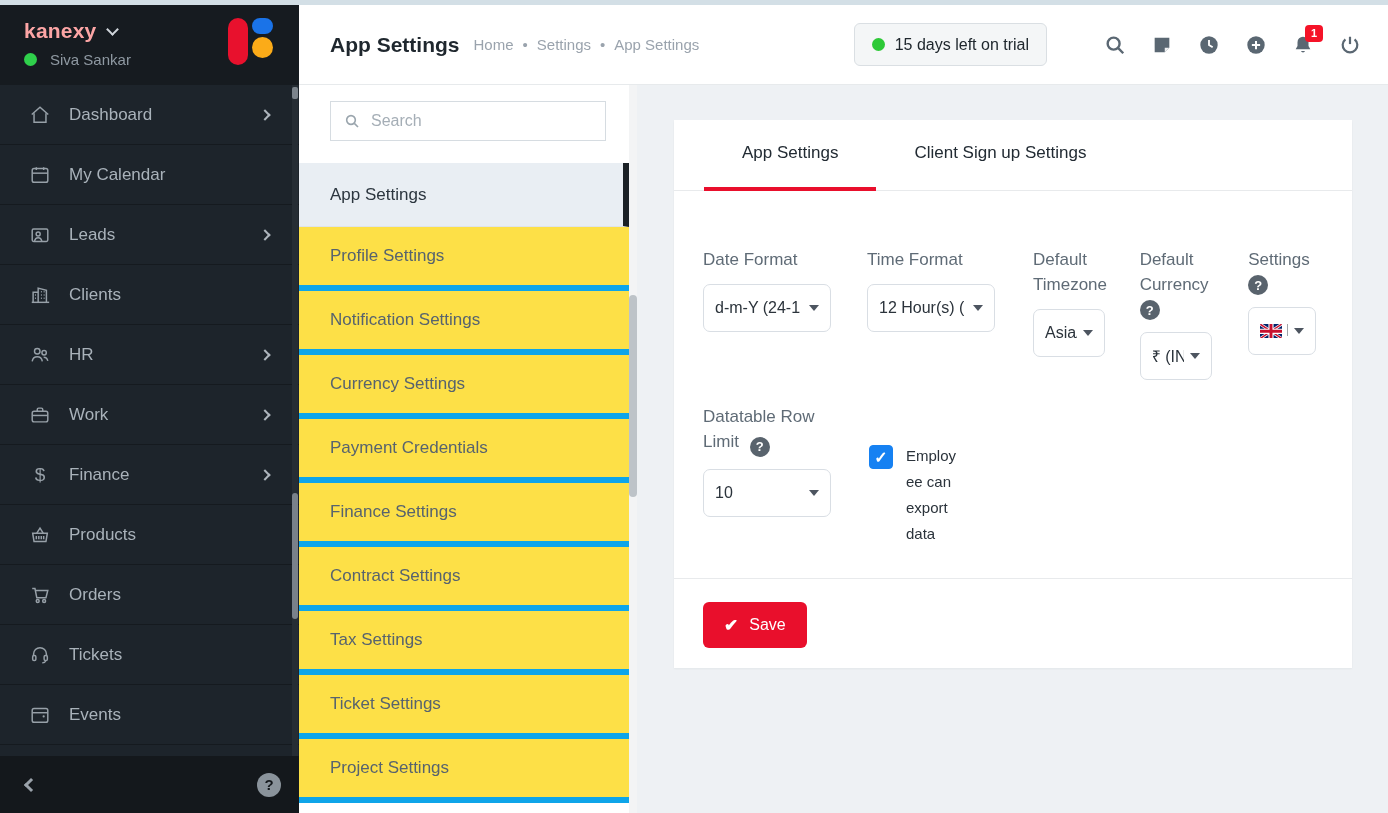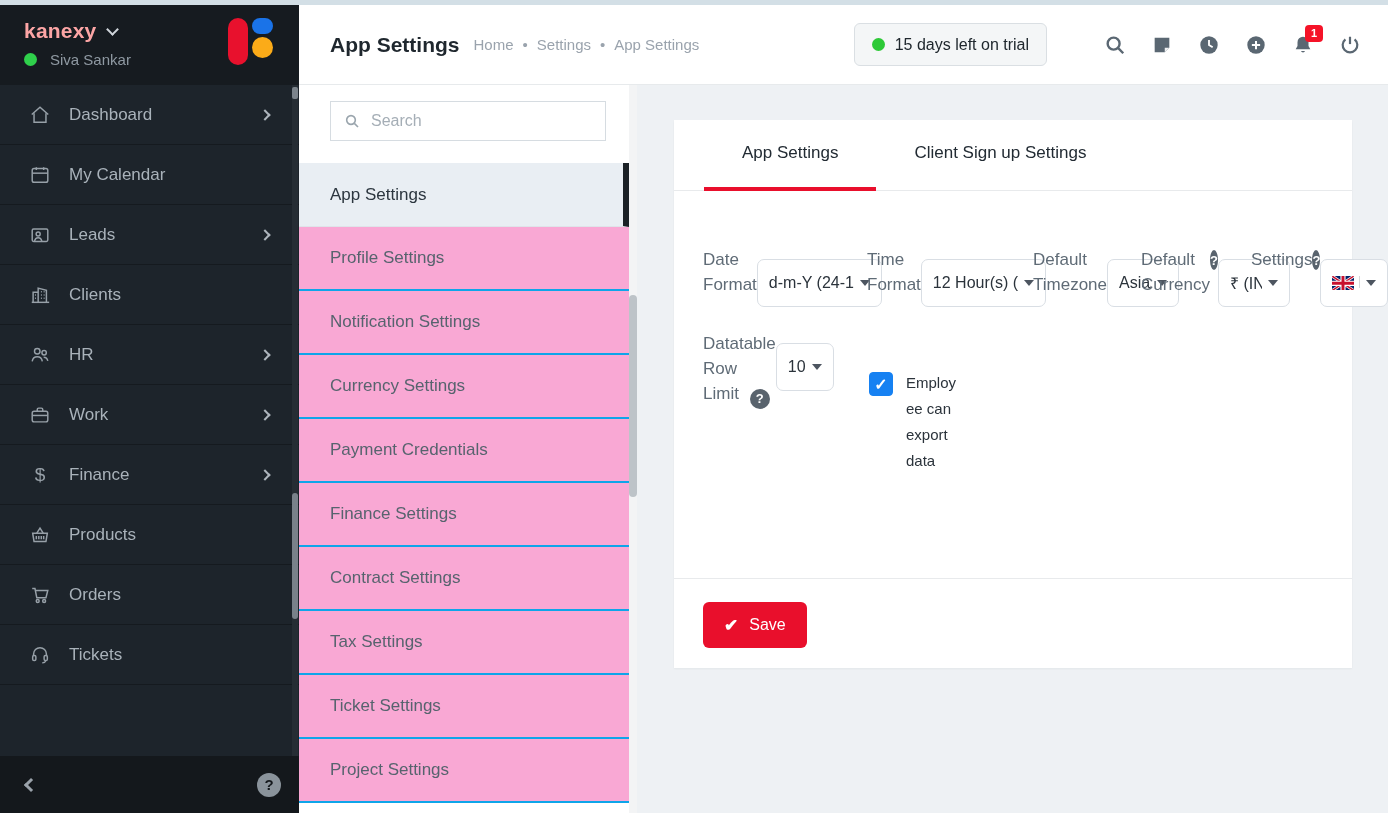--- a/index.html
+++ b/index.html
@@ -58,37 +58,37 @@
 
   .right-body { flex:1; display:flex; min-height:0; }
 
   
   .settings-panel { width:338px; background:#fff; position:relative; flex:none; }
   .search-wrap { margin:16px 31px 0 31px; height:40px; border:1px solid #d6dce1; border-radius:0; display:flex; align-items:center; padding:0 13px; gap:11px; }
   .search-wrap svg { width:16px; height:16px; color:#9aa5ad; flex:none; }
   .search-input { border:none; outline:none; font-size:16px; color:#3a444d; width:100%; font-family:"Liberation Sans",sans-serif; }
   .search-input::placeholder { color:#a5aeb6; }
   .settings-menu { margin-top:22px; margin-right:8px; }
-  .s-item { height:64px; display:flex; align-items:center; padding-left:31px; font-size:17px; color:#57636e; border-bottom:2px solid #0ea5e9; cursor:pointer; background:#f9a8d4; }
+  .s-item { height:64px; display:flex; align-items:center; padding-left:31px; font-size:17px; color:#57636e; border-bottom:6px solid #0ea5e9; cursor:pointer; background:#fde047; }
   .s-item.active { background:#e9eef3; color:#2c363f; border-right:6px solid #1b2126; border-bottom:1px solid #dfe4e9; }
   .panel-scroll-track { position:absolute; right:0; top:0; bottom:0; width:8px; background:#f3f4f5; }
   .panel-scroll-thumb { position:absolute; right:0; top:210px; width:8px; height:202px; background:#bdc3c8; border-radius:4px; }
 
   
   .content { flex:1; background:#eef1f4; padding:35px 36px 0 37px; min-width:0; }
   .card { background:#fff; width:678px; box-shadow:0 1px 2px rgba(20,30,40,.05); }
 
   .tabs { display:flex; padding-left:30px; border-bottom:1px solid #e8eaec; }
   .tab { padding:0 38px; height:70px; line-height:66px; font-size:17px; color:#222b33; cursor:pointer; position:relative; }
   .tab.active::after { content:""; position:absolute; left:0; right:0; bottom:-1px; height:4px; background:#e90f2c; }
 
   .form { padding:56px 29px 0 29px; height:387px; }
   .form-row1 { display:flex; align-items:flex-start; }
   .f-label { font-size:17px; color:#5f6b76; line-height:25px; }
-  .fld { display:flex; flex-direction:row; }
+  .fld { display:flex; flex-direction:column; }
   .c1 { width:128px; margin-right:36px; }
   .c2 { width:128px; margin-right:38px; }
   .c3 { width:84px; margin-right:24px; }
   .c4 { width:84px; margin-right:26px; }
   .c5 { width:76px; }
   .help-icon { width:20px; height:20px; border-radius:50%; background:#59636d; color:#fff; font-size:13px; font-weight:bold; display:flex; align-items:center; justify-content:center; margin-top:3px; }
   .help-inline { display:inline-flex; vertical-align:-4px; margin-left:6px; margin-top:0; }
   .select { border:1px solid #d9dee4; border-radius:7px; height:48px; display:flex; align-items:center; justify-content:space-between; padding:0 11px; font-size:16px; color:#2b333b; background:#fff; cursor:pointer; margin-top:12px; }
   .sel-128 { width:128px; }
   .sel-72 { width:72px; }
@@ -233,20 +233,30 @@
         <span class="mi-icon">
             <svg viewBox="0 0 24 24" fill="none" stroke="currentColor" stroke-width="1.6">
               <path d="M5 13v-2a7 7 0 0 1 14 0v2"></path>
               <rect x="4" y="12.5" width="3.5" height="5.5" rx="1.5"></rect>
               <rect x="16.5" y="12.5" width="3.5" height="5.5" rx="1.5"></rect>
               <path d="M18.5 18a4 4 0 0 1-4 2.5"></path>
             </svg>
           </span>
         <span class="mi-label">Tickets</span>
       </div>
+      <div class="menu-item">
+        <span class="mi-icon">
+            <svg viewBox="0 0 24 24" fill="none" stroke="currentColor" stroke-width="1.6">
+              <rect x="3.5" y="5" width="17" height="15" rx="2"></rect>
+              <path d="M3.5 9.5h17"></path>
+              <circle cx="16" cy="13.5" r="1.2" fill="currentColor" stroke="none"></circle>
+            </svg>
+          </span>
+        <span class="mi-label">Events</span>
+      </div>
     </nav>
 
     <div class="side-scroll-track"></div>
     <div class="side-scroll-btn"></div>
     <div class="side-scroll-thumb"></div>
 
     <div class="sidebar-footer">
       <div class="collapse-btn">
           <span class="chev-left"></span>
         </div>

